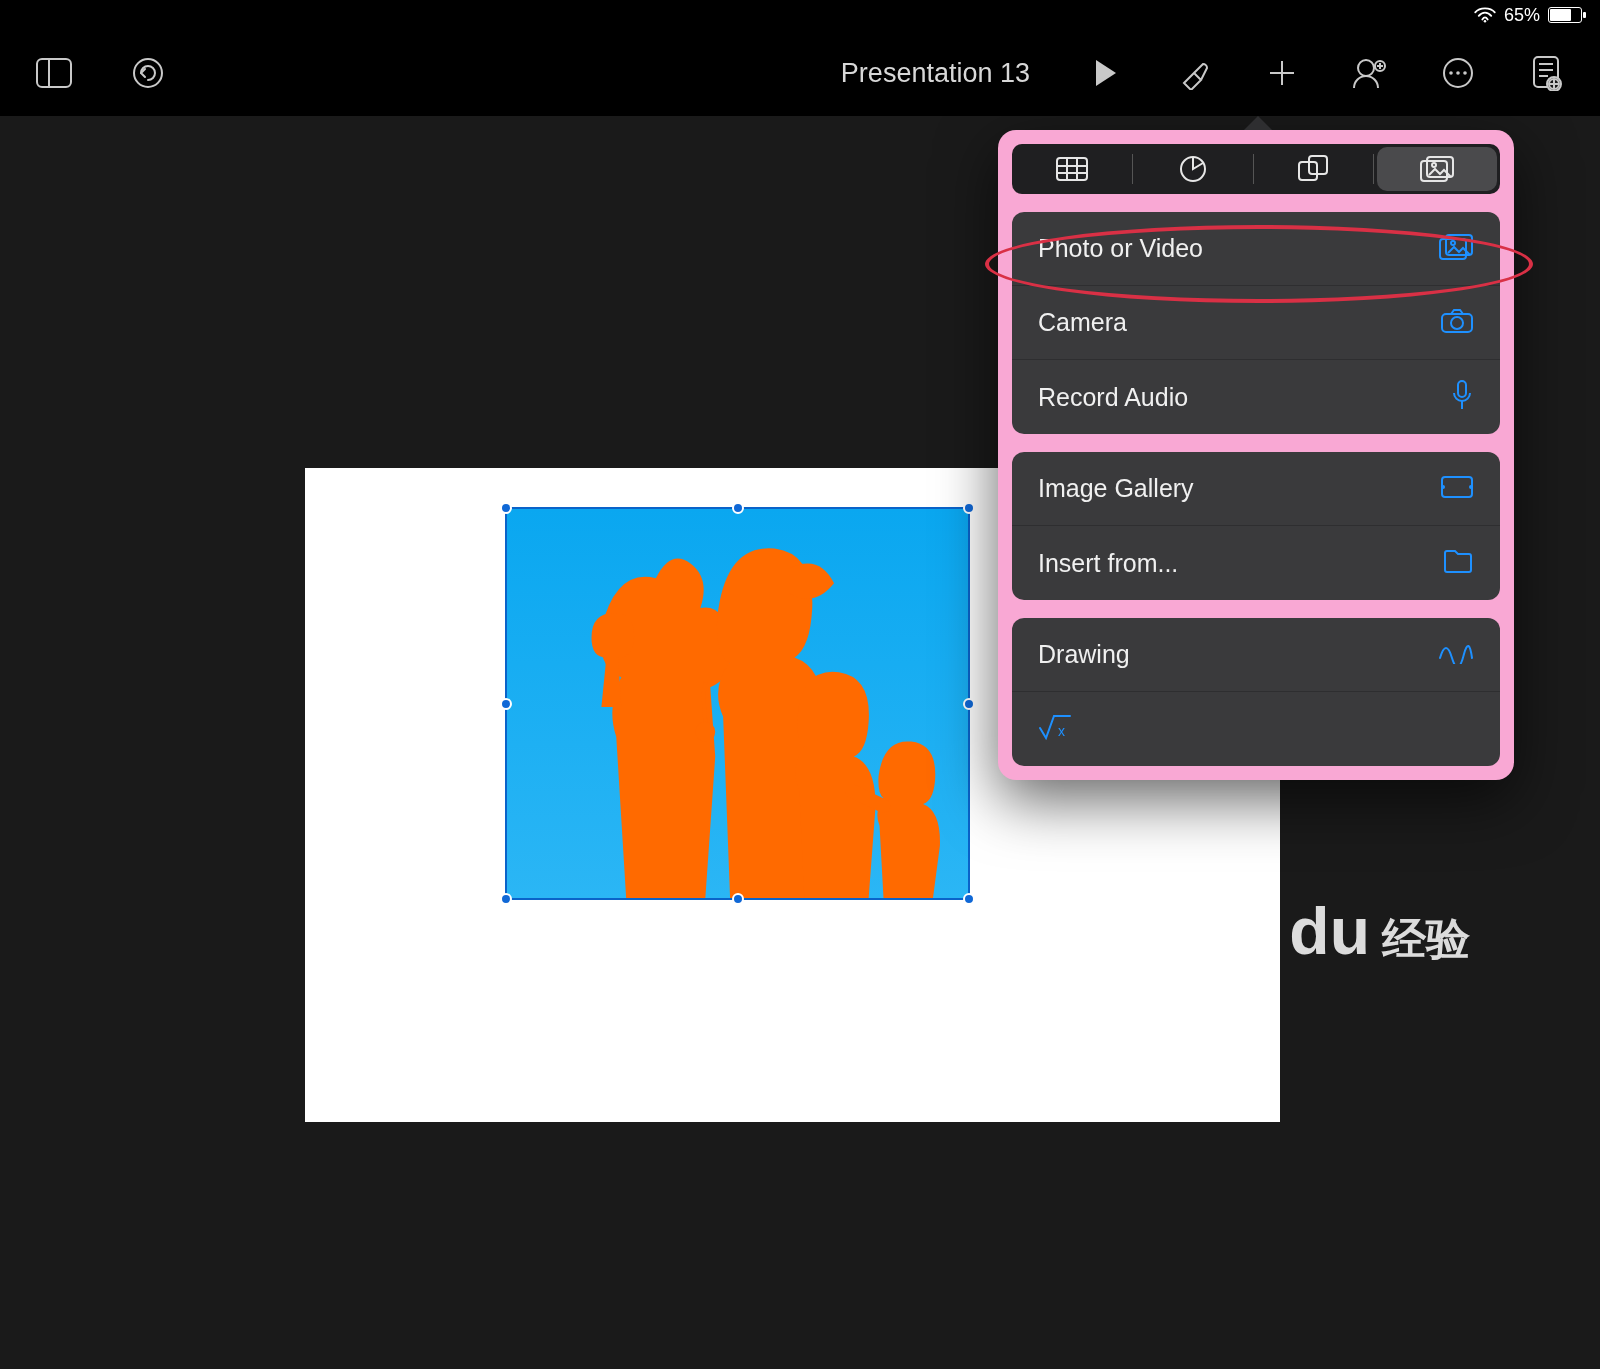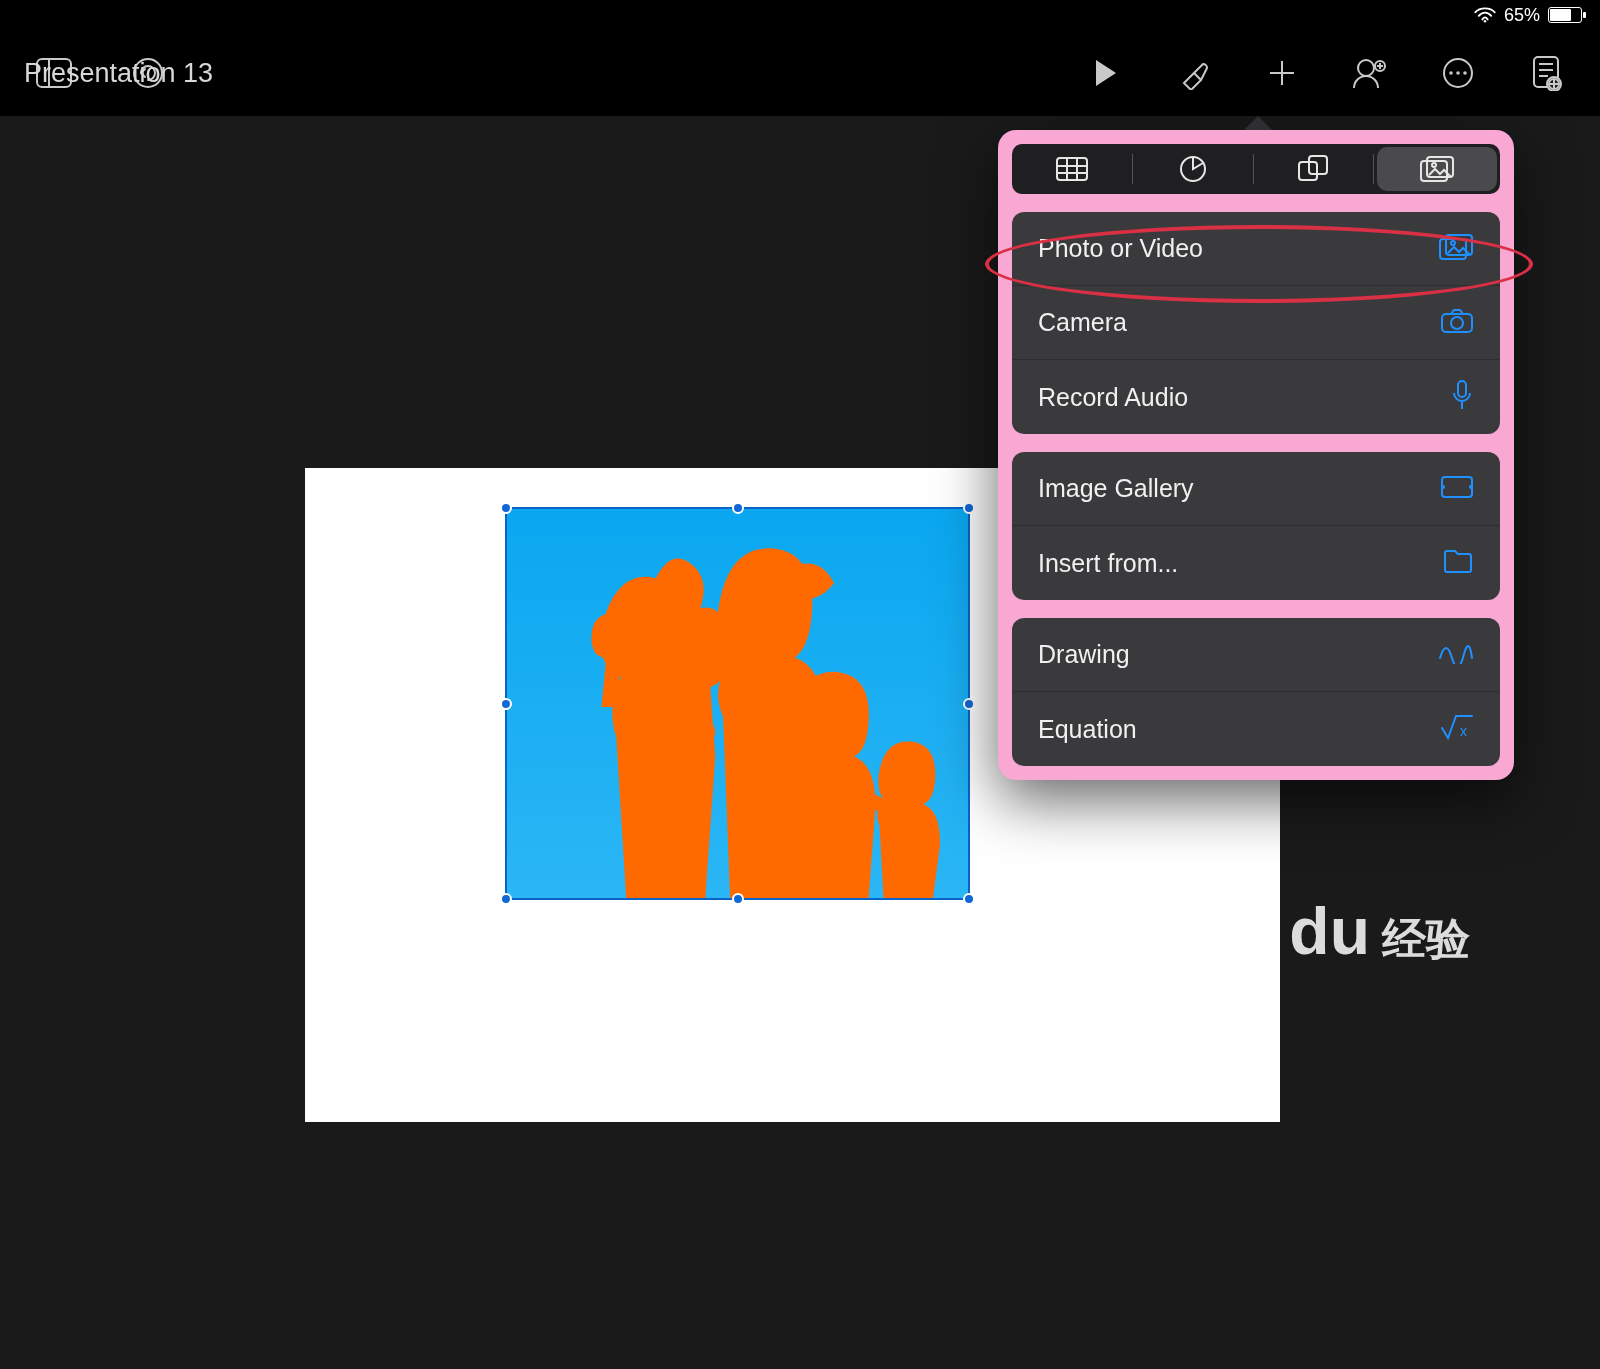--- a/index.html
+++ b/index.html
@@ -29,21 +29,21 @@
 
   .toolbar {
     height: 86px;
     background: #000;
     display:flex;
     align-items:center;
     padding: 0 34px;
     gap: 56px;
   }
   .tb-left { display:flex; align-items:center; gap:54px; }
-  .tb-title { flex:1; text-align:left; font-size:27px; color:#d8d8d8; font-weight:500; margin-left:-200px;}
+  .tb-title { flex:1; text-align:right; font-size:27px; color:#d8d8d8; font-weight:500; margin-left:-200px;}
   .tb-right { display:flex; align-items:center; gap:48px; margin-left:auto;}
   .tb-icon { width:40px; height:40px; display:flex; align-items:center; justify-content:center; cursor:pointer; }
   .tb-icon svg { stroke:#c9c9c9; fill:none; stroke-width:2; }
 
   .canvas-area {
     position:absolute;
     left:0; right:0; top:116px; bottom:0;
     background:#1a1a1a;
   }
   .slide {
@@ -332,21 +332,20 @@
     <div class="menu-group">
       <div class="menu-row">
         <span class="lbl">Drawing</span>
         <span class="ricon">
           <svg width="36" height="22" viewBox="0 0 36 22">
               <path d="M2 16 q6 -20 12 0 q6 20 12 -4 q5 -18 8 4" stroke-linecap="round"></path>
             </svg>
         </span>
       </div>
       <div class="menu-row">
-        <span class="lbl">Equation</span>
         <span class="ricon">
           <svg width="34" height="26" viewBox="0 0 34 26">
               <path d="M2 14 l6 10 l8 -22 h16" stroke-linecap="round"></path>
               <text x="20" y="22" font-size="14" fill="#1e90ff" stroke="none">x</text>
             </svg>
         </span>
       </div>
     </div>
   </div>
 

